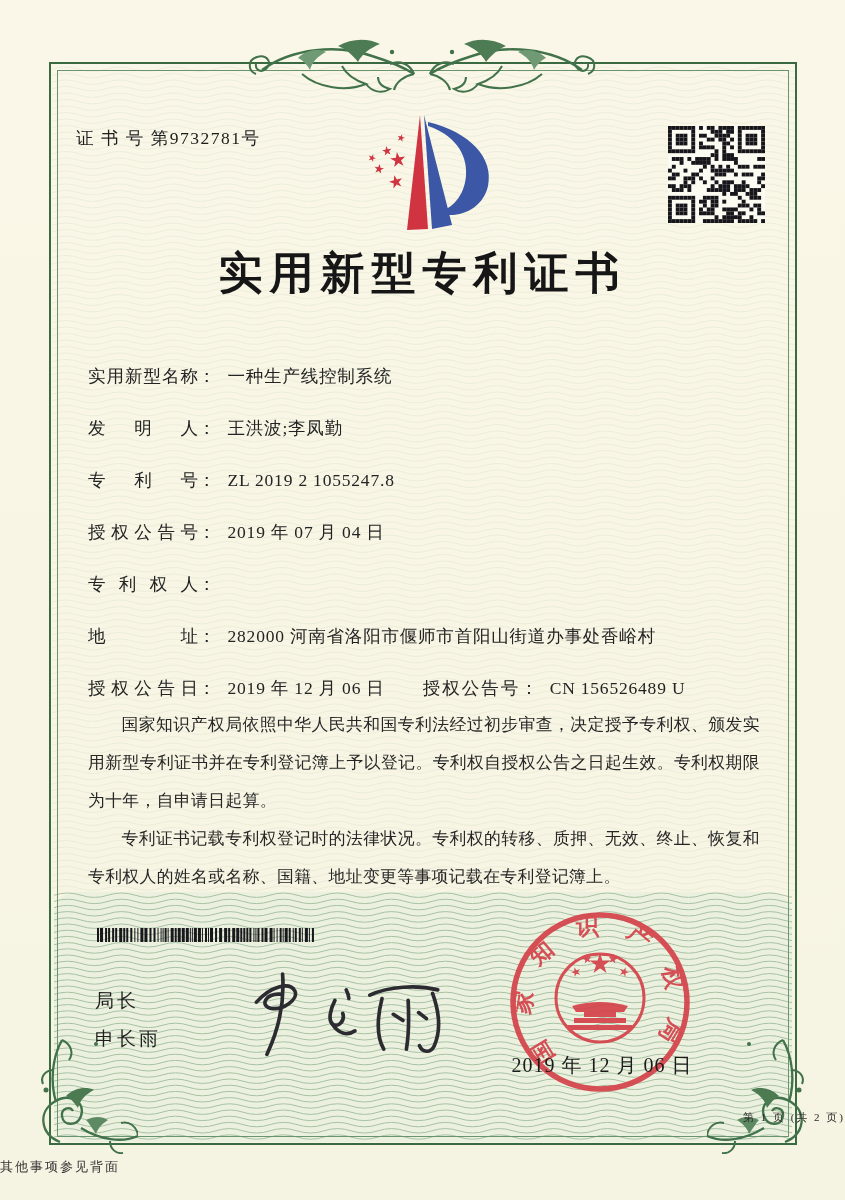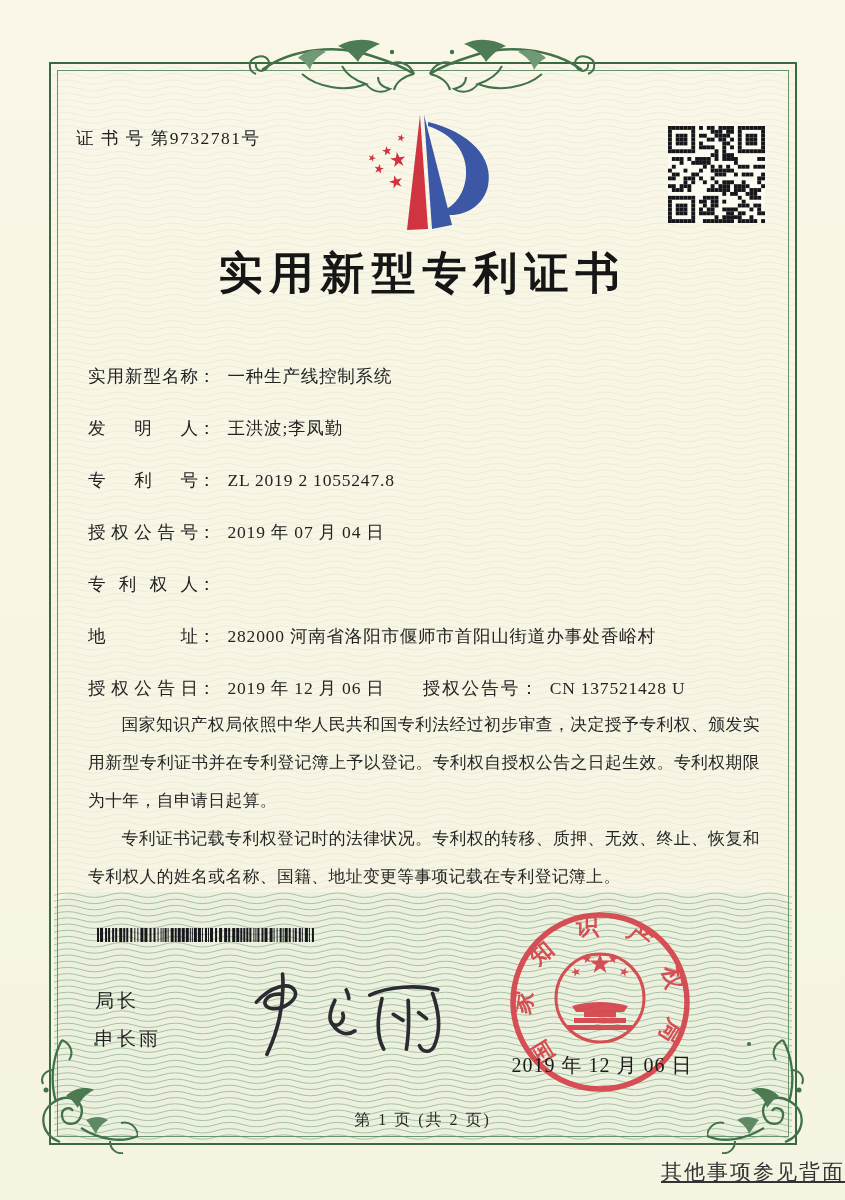--- a/index.html
+++ b/index.html
@@ -44,24 +44,24 @@
   
   .barcode{position:absolute;left:97px;top:928px;width:224px;height:14px;}
   .officer-title{position:absolute;left:95px;top:988px;font-size:19px;letter-spacing:3px;
     font-family:Liberation Sans, sans-serif;color:#1e1e1e;}
   .officer-name{position:absolute;left:95px;top:1026px;font-size:19px;letter-spacing:3px;
     font-family:Liberation Mono, monospace;color:#1e1e1e;}
   .signature{position:absolute;left:232px;top:962px;width:218px;height:102px;z-index:4;}
   .seal{position:absolute;left:504px;top:906px;width:192px;height:192px;z-index:5;opacity:0.92;}
   .seal-date{position:absolute;left:498px;top:1052px;width:208px;text-align:center;
     font-size:20px;letter-spacing:1px;color:#1b1b1b;z-index:6;}
-  .page-info{position:absolute;left:0;right:0;top:1110px;text-align:center;font-size:16px;
+  .page-info{position:absolute;left:0;right:0;top:1110px;text-align:right;font-size:11px;
     letter-spacing:2px;color:#2b2b2b;z-index:6;}
-  .back-note{position:absolute;left:0;right:0;top:1158px;text-align:right;font-size:21px;
-    letter-spacing:2px;color:#333;text-decoration:underline;}
+  .back-note{position:absolute;left:0;right:0;top:1158px;text-align:left;font-size:13px;
+    letter-spacing:2px;color:#333;}
   .green-stroke{stroke:#41724a;fill:none;}
 </style>
 </head>
 <body>
 
 <div class="paper">
 
   <div class="waves-faint-wrap">
     <svg id="waves-faint" width="744" height="828" stroke="#a9c2a4" opacity="0.17" fill="none" stroke-width="1">
         <path d="M0 3.2 q13.5 -4.4 27 0 q13.5 4.4 27 0 q13.5 -4.4 27 0 q13.5 4.4 27 0 q13.5 -4.4 27 0 q13.5 4.4 27 0 q13.5 -4.4 27 0 q13.5 4.4 27 0 q13.5 -4.4 27 0 q13.5 4.4 27 0 q13.5 -4.4 27 0 q13.5 4.4 27 0 q13.5 -4.4 27 0 q13.5 4.4 27 0 q13.5 -4.4 27 0 q13.5 4.4 27 0 q13.5 -4.4 27 0 q13.5 4.4 27 0 q13.5 -4.4 27 0 q13.5 4.4 27 0 q13.5 -4.4 27 0 q13.5 4.4 27 0 q13.5 -4.4 27 0 q13.5 4.4 27 0 q13.5 -4.4 27 0 q13.5 4.4 27 0 q13.5 -4.4 27 0 q13.5 4.4 27 0 q13.5 -4.4 27 0"></path>
@@ -648,21 +648,21 @@
         <span class="colon">：</span>
         <span class="fvalue">282000 河南省洛阳市偃师市首阳山街道办事处香峪村</span>
     </div>
     <div class="field-row">
       <span class="flabel">授权公告日</span>
         <span class="colon">：</span>
         <span class="fvalue">2019 年 12 月 06 日</span>
       <span class="pair2">
         <span class="flabel-auto">授权公告号</span>
           <span class="colon">：</span>
-          <span class="fvalue">CN 137521428 U</span>
+          <span class="fvalue">CN 156526489 U</span>
       </span>
     </div>
   </div>
 
   <div class="paras">
     <p>国家知识产权局依照中华人民共和国专利法经过初步审查，决定授予专利权、颁发实用新型专利证书并在专利登记簿上予以登记。专利权自授权公告之日起生效。专利权期限为十年，自申请日起算。</p>
     <p>专利证书记载专利权登记时的法律状况。专利权的转移、质押、无效、终止、恢复和专利权人的姓名或名称、国籍、地址变更等事项记载在专利登记簿上。</p>
   </div>
 
   <svg class="barcode" viewBox="0 0 222 14" preserveAspectRatio="none">

